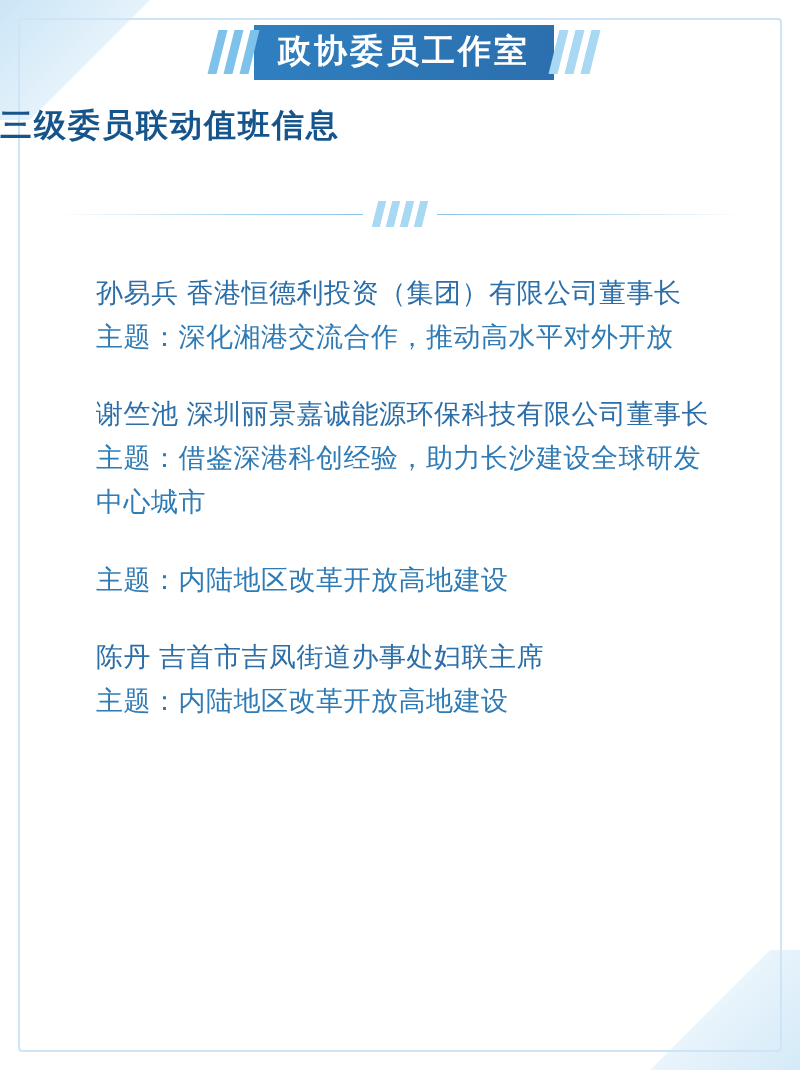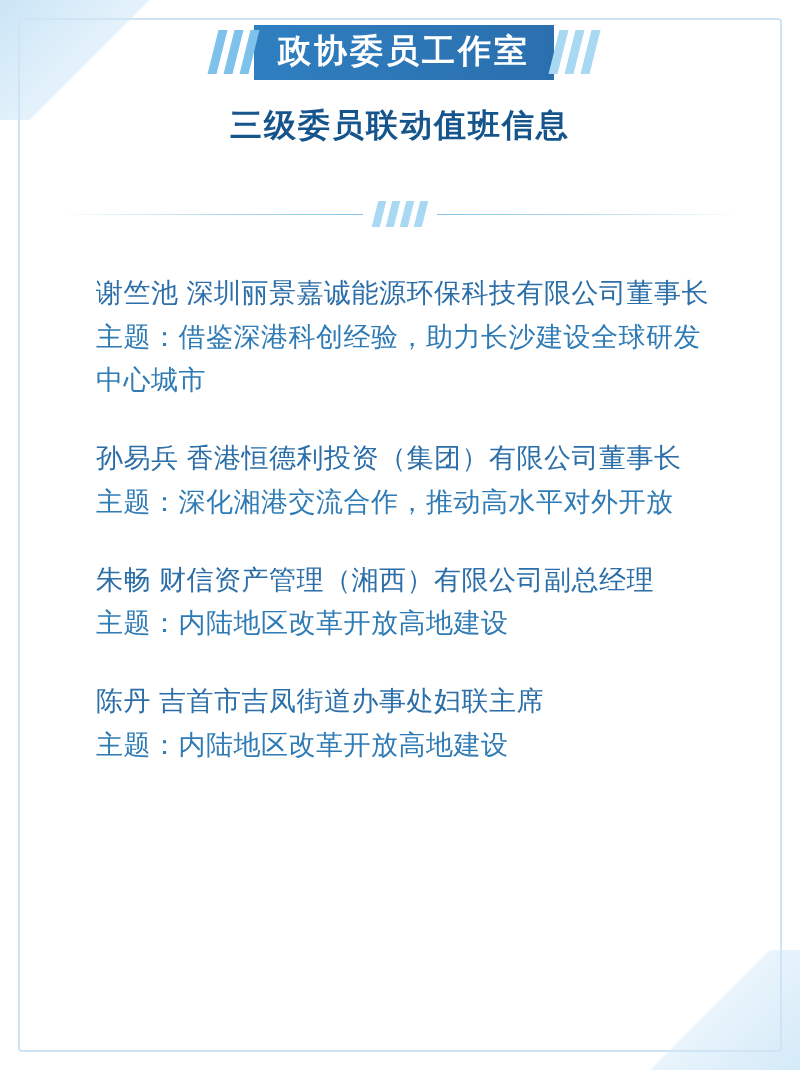--- a/index.html
+++ b/index.html
@@ -86,21 +86,21 @@
     line-height: 1;
     white-space: nowrap;
     font-family: "Liberation Serif", serif;
   }
   
   .subtitle {
     position: absolute;
     left: 0;
     right: 0;
     top: 104px;
-    text-align: center;
+    text-align: left;
     font-size: 32px;
     font-weight: bold;
     color: #16548c;
     letter-spacing: 2px;
   }
   
   .divider {
     position: absolute;
     left: 58px;
     right: 58px;
@@ -185,29 +185,28 @@
       <span></span>
         <span></span>
         <span></span>
         <span></span>
     </div>
     <div class="line right"></div>
   </div>
 
   <div class="content">
     <div class="entry">
+      <div class="entry-name">孙易兵 香港恒德利投资（集团）有限公司董事长</div>
+      <div class="entry-topic">主题：深化湘港交流合作，推动高水平对外开放</div>
+    </div>
+    <div class="entry">
       <div class="entry-name">谢竺池 深圳丽景嘉诚能源环保科技有限公司董事长</div>
       <div class="entry-topic">主题：借鉴深港科创经验，助力长沙建设全球研发中心城市</div>
     </div>
     <div class="entry">
-      <div class="entry-name">孙易兵 香港恒德利投资（集团）有限公司董事长</div>
-      <div class="entry-topic">主题：深化湘港交流合作，推动高水平对外开放</div>
-    </div>
-    <div class="entry">
-      <div class="entry-name">朱畅 财信资产管理（湘西）有限公司副总经理</div>
       <div class="entry-topic">主题：内陆地区改革开放高地建设</div>
     </div>
     <div class="entry">
       <div class="entry-name">陈丹 吉首市吉凤街道办事处妇联主席</div>
       <div class="entry-topic">主题：内陆地区改革开放高地建设</div>
     </div>
   </div>
 </div>
 
 </body></html>

